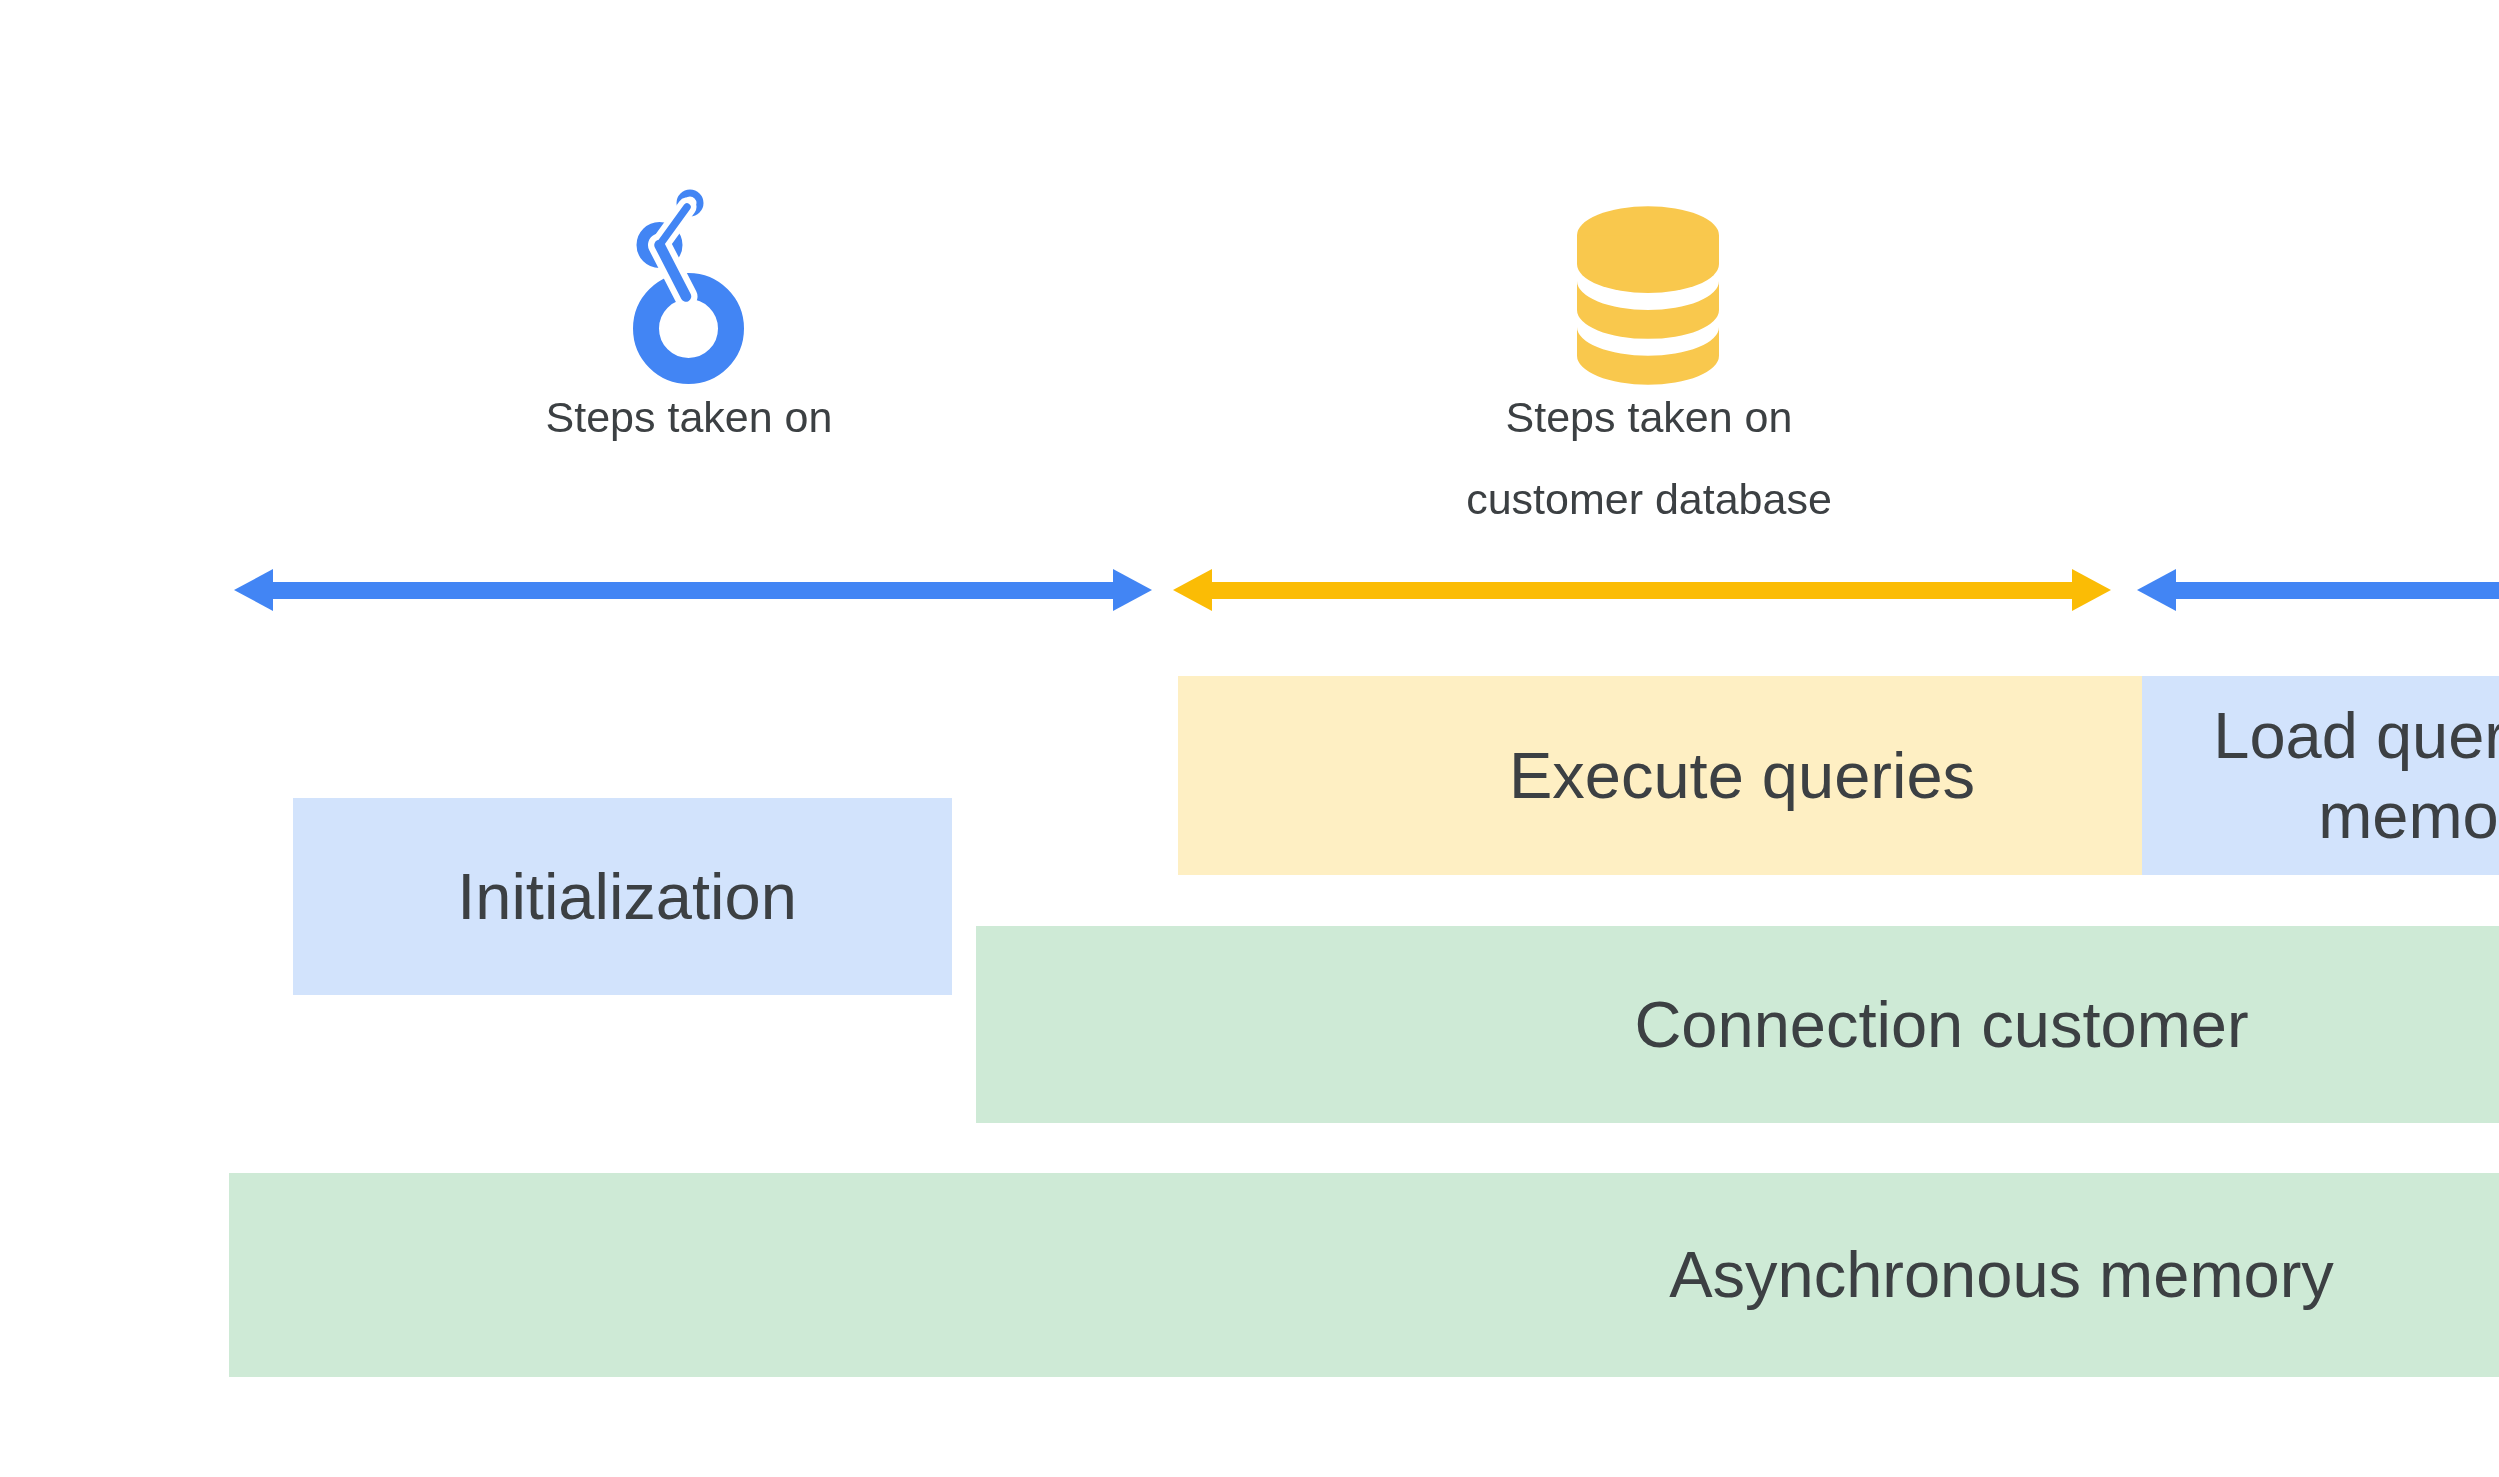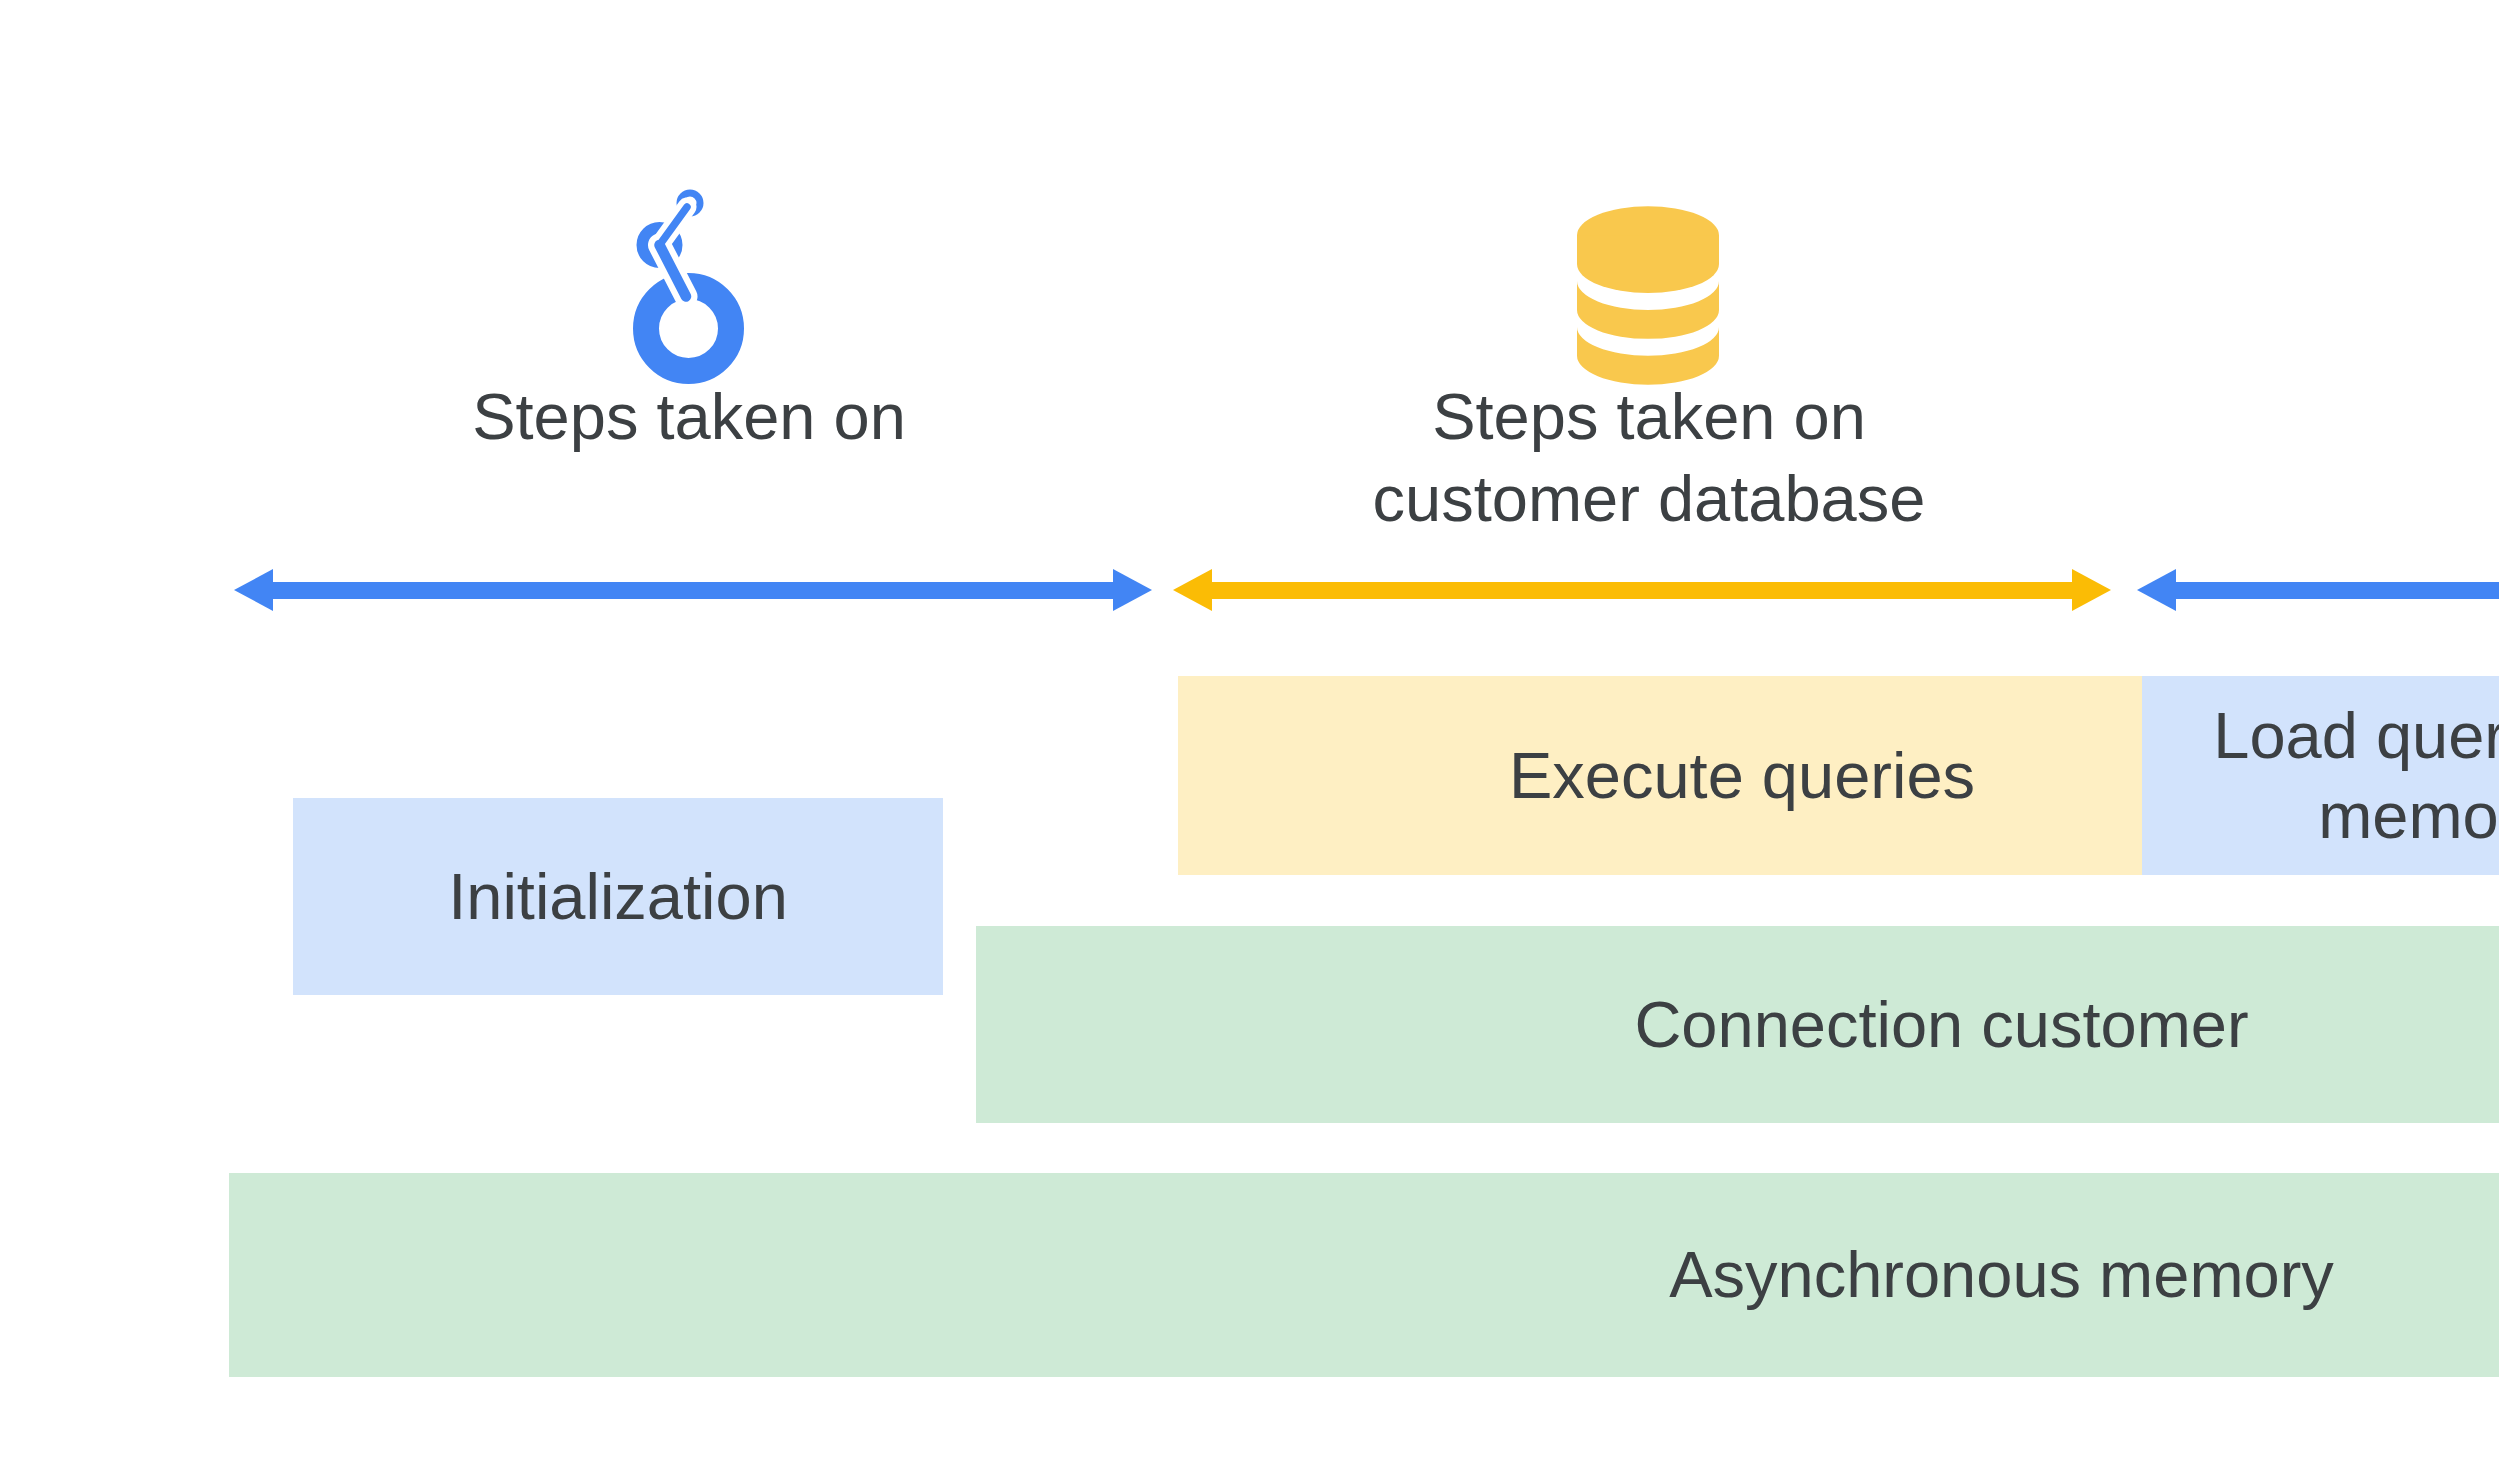--- a/index.html
+++ b/index.html
@@ -20,21 +20,21 @@
   
   .hicon { position: absolute; }
   #icon-looker-left  { left: 631px; top: 184px; }
   #icon-database     { left: 1577px; top: 206px; }
 
   .hlabel {
     position: absolute;
     top: 376px;
     width: 1200px;
     text-align: center;
-    font-size: 65px;
+    font-size: 43px;
     line-height: 82px;
     color: var(--text);
   }
   #hlabel-left   { left: 89px;  }
   #hlabel-center { left: 1049px; }
   #hlabel-right  { left: 2369px; }
 
   
   .arrow {
     position: absolute;
@@ -67,21 +67,21 @@
   .box {
     position: absolute;
     display: flex;
     align-items: center;
     justify-content: center;
     text-align: center;
     font-size: 65px;
     line-height: 80px;
     color: var(--text);
   }
-  #box-initialization      { left: 293px;  top: 798px; width: 650px; height: 197px; background: var(--light_blue); }
+  #box-initialization      { left: 293px;  top: 798px; width: 650px; height: 197px; background: var(--light_blue); padding-left: 9px; }
   #box-execute-queries     { left: 1178px; top: 676px; width: 1128px; height: 199px; background: var(--light_yellow); }
   #box-load-queries        { left: 2142px; top: 676px; width: 587px; height: 199px; background: var(--light_blue); }
   #box-connection-handling { left: 976px; top: 926px; width: 1931px; height: 197px; background: var(--light_green); }
   #box-asynchronous-worker { left: 229px;  top: 1173px; width: 3545px; height: 204px; background: var(--light_green); }
 </style>
 </head>
 <body>
 
 <div id="canvas">
 

